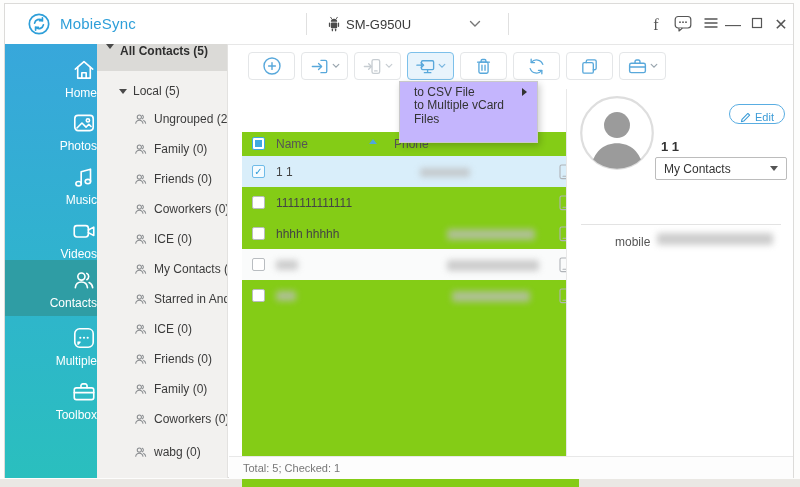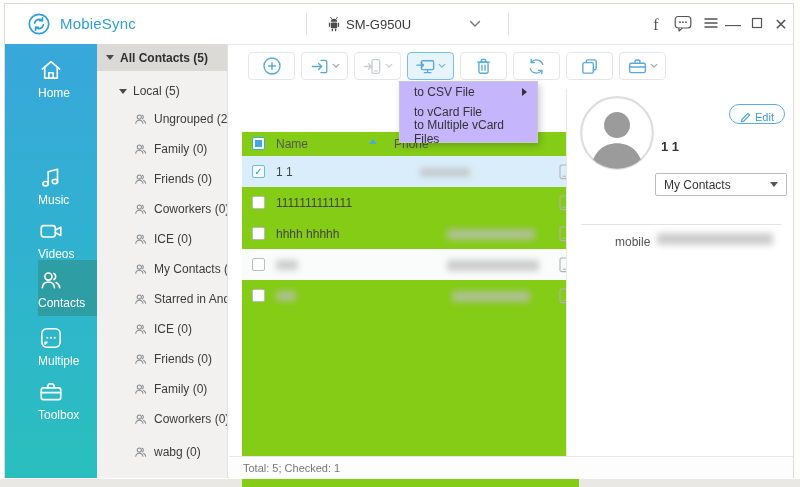--- a/index.html
+++ b/index.html
@@ -14,28 +14,28 @@
   .topbar{left:0;top:0;width:788px;height:40px;background:#fff;border-bottom:1px solid #e7e7e7;}
   .logo{left:22px;top:8px;width:24px;height:24px;color:#2e9fd9;}
   .app-title{left:55px;top:11px;font-size:15px;color:#2e9fd9;letter-spacing:.2px;}
   .tb-divider{top:9px;width:1px;height:22px;background:#e0e0e0;}
   .device-name{left:341px;top:13px;font-size:13px;color:#3a3a3a;}
   .chevron-dev{left:466px;top:15px;color:#777;}
   .ticon{position:absolute;top:12px;width:20px;height:18px;text-align:center;line-height:18px;cursor:default;color:#565656;}
 
   
   .sidebar{left:0;top:40px;width:92px;height:434px;background:linear-gradient(180deg,#38a7db 0%,#2fb4cd 55%,#2abfbe 100%);}
-  .side-item{position:absolute;left:0;width:92px;height:52px;display:flex;flex-direction:column;align-items:flex-start;justify-content:center;color:#fff;gap:3px;margin-left:33px;}
+  .side-item{position:absolute;left:0;width:92px;height:52px;display:flex;flex-direction:column;align-items:flex-end;justify-content:center;color:#fff;gap:3px;}
   .side-item .lbl{font-size:12px;}
   .side-item.sel{background:#2f9da4;height:56px;}
   .side-item svg{display:block;}
 
   
   .groups{left:92px;top:40px;width:131px;height:434px;background:#f2f1ef;border-right:1px solid #e3e2e0;overflow:hidden;box-sizing:border-box;}
-  .grp-header{position:absolute;left:0;top:0;width:131px;height:27px;background:#dbdad7;display:flex;align-items:center;gap:6px;padding-left:9px;box-sizing:border-box;font-size:12px;font-weight:bold;color:#2f2f2f;}
+  .grp-header{position:absolute;left:0;top:0;width:131px;height:27px;background:#dbdad7;display:flex;align-items:flex-start;gap:6px;padding-left:9px;box-sizing:border-box;font-size:12px;font-weight:bold;color:#2f2f2f;}
   .caret{width:0;height:0;border-left:4px solid transparent;border-right:4px solid transparent;border-top:5px solid #4a4a4a;display:inline-block;}
   .grp-local{position:absolute;left:22px;top:40px;display:flex;align-items:center;gap:6px;font-size:12px;color:#3b3b3b;}
   .grp-item{position:absolute;left:36px;display:flex;align-items:center;gap:6px;font-size:12px;color:#3b3b3b;white-space:nowrap;height:20px;}
   .grp-item svg{flex:0 0 auto;color:#8a8d90;}
 
   
   .toolbar-row{left:224px;top:41px;width:564px;height:44px;background:#fff;}
   .tbtn{position:absolute;top:7px;width:47px;height:28px;border:1px solid #e4e6e8;border-radius:4px;background:#fff;display:flex;align-items:center;justify-content:center;gap:2px;color:#58a8db;box-sizing:border-box;}
   .tbtn.active{background:#e8f4fc;border-color:#7cc0ea;}
   .tbtn.disabled{color:#c7cdd2;}
@@ -65,21 +65,21 @@
 
   
   .statusbar{left:224px;top:452px;width:564px;height:22px;border-top:1px solid #e8e8e8;background:#fdfdfd;}
   .statusbar .txt{position:absolute;left:14px;top:5px;font-size:11px;color:#777;}
 
   
   .detail{left:562px;top:85px;width:226px;height:367px;background:#fff;}
   .avatar{position:absolute;left:12px;top:6px;width:76px;height:76px;}
   .edit-btn{position:absolute;left:162px;top:15px;width:56px;height:20px;border:1px solid #59ade2;border-radius:11px;display:flex;align-items:flex-end;justify-content:center;gap:4px;color:#3c9cd7;font-size:11px;box-sizing:border-box;background:#fff;}
   .d-name{position:absolute;left:94px;top:50px;font-size:13px;color:#333;font-weight:bold;}
-  .d-select{position:absolute;left:88px;top:84px;width:132px;height:23px;border:1px solid #bcbcbc;border-radius:2px;display:flex;align-items:center;justify-content:space-between;padding:0 8px;font-size:12px;color:#333;box-sizing:border-box;background:#fff;}
+  .d-select{position:absolute;left:88px;top:68px;width:132px;height:23px;border:1px solid #bcbcbc;border-radius:2px;display:flex;align-items:center;justify-content:space-between;padding:0 8px;font-size:12px;color:#333;box-sizing:border-box;background:#fff;}
   .d-select .caret{border-top-color:#555;}
   .d-divider{position:absolute;left:14px;top:135px;width:200px;height:1px;background:#e3e3e3;}
   .d-field-label{position:absolute;left:48px;top:146px;font-size:12px;color:#555;}
 
   
   .menu{left:394px;top:77px;width:137px;height:60px;background:#c4b5fd;border:1px solid #c9c9c9;box-shadow:2px 3px 7px rgba(0,0,0,.2);z-index:50;}
   .menu-item{position:relative;height:20px;display:flex;align-items:center;padding:0 10px 0 14px;font-size:12px;color:#333;justify-content:space-between;}
   .submenu-arrow{width:0;height:0;border-top:4px solid transparent;border-bottom:4px solid transparent;border-left:5px solid #333;}
 </style>
 </head>
@@ -145,20 +145,28 @@
     </div>
 
     <div class="abs sidebar">
       <div class="side-item" style="top:8px">
         <svg width="26" height="26" viewBox="0 0 24 24" fill="none" stroke="#fff" stroke-width="1.5" stroke-linecap="round" stroke-linejoin="round">
             <path d="M4 11.2 12 4.2l8 7"></path>
             <path d="M6.2 9.6V19.5h11.6V9.6"></path>
             <path d="M10 19.5v-5h4v5"></path>
           </svg>
         <span class="lbl">Home</span>
+      </div>
+      <div class="side-item" style="top:61px">
+        <svg width="26" height="26" viewBox="0 0 24 24" fill="none" stroke="#fff" stroke-width="1.5" stroke-linecap="round" stroke-linejoin="round">
+            <rect x="3.5" y="5" width="17" height="14" rx="3"></rect>
+            <circle cx="15.6" cy="9.6" r="1.5"></circle>
+            <path d="M5.5 16.6l4.6-4.6 3.8 3.8 2.6-2.6 2 2"></path>
+          </svg>
+        <span class="lbl">Photos</span>
       </div>
       <div class="side-item" style="top:115px">
         <svg width="26" height="26" viewBox="0 0 24 24" fill="none" stroke="#fff" stroke-width="1.5" stroke-linecap="round" stroke-linejoin="round">
             <path d="M9.4 18V7.2l8.6-2.4V16"></path>
             <ellipse cx="7" cy="18.2" rx="2.5" ry="2"></ellipse>
             <ellipse cx="15.6" cy="16.2" rx="2.5" ry="2"></ellipse>
           </svg>
         <span class="lbl">Music</span>
       </div>
       <div class="side-item" style="top:169px">
@@ -482,21 +490,18 @@
     <div class="abs statusbar">
       <div class="txt">Total: 5; Checked: 1</div>
     </div>
 
     <div class="abs menu">
       <div class="menu-item">
         <span>to CSV File</span>
         <span class="submenu-arrow"></span>
       </div>
       <div class="menu-item">
-        <span>to vCard File</span>
-      </div>
-      <div class="menu-item">
         <span>to Multiple vCard Files</span>
       </div>
     </div>
 
   </div>
 </div>
 
 </body></html>

